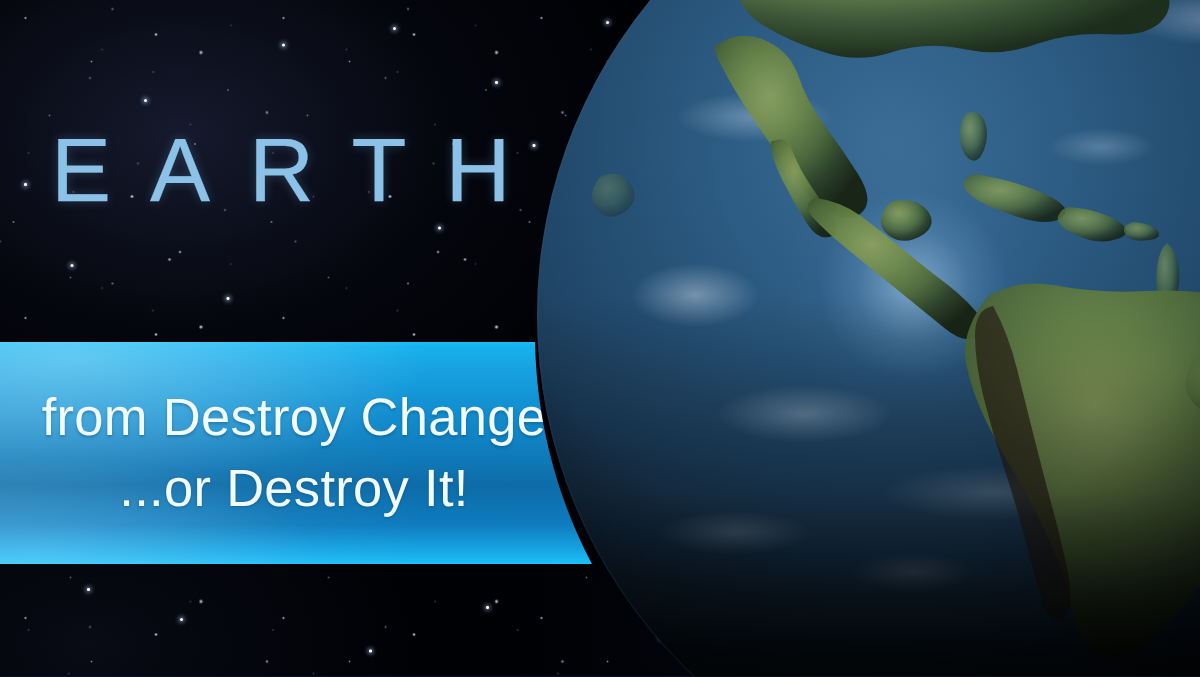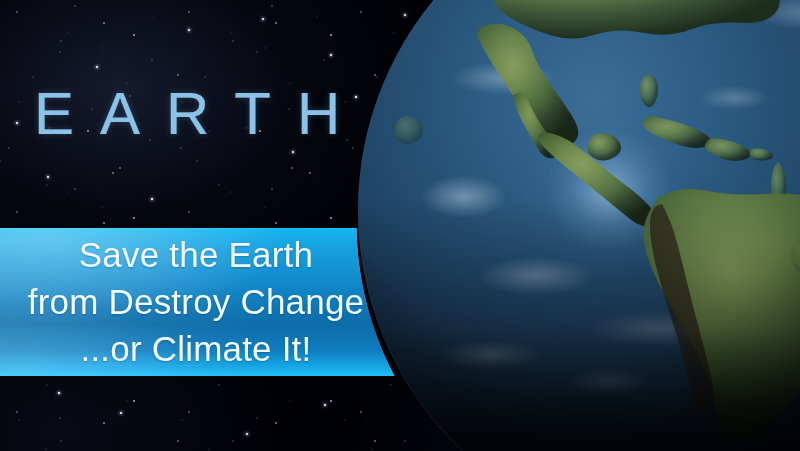--- a/index.html
+++ b/index.html
@@ -248,23 +248,22 @@
   <div class="star-bright" style="left:324px;top:404px;width:1.8px;height:1.8px;"></div>
   <div class="star-bright" style="left:440px;top:424px;width:1.6px;height:1.6px;"></div>
   <div class="star-bright" style="left:760px;top:22px;width:2px;height:2px;"></div>
   <div class="star-bright" style="left:720px;top:430px;width:1.8px;height:1.8px;"></div>
 
   <div class="earth-title">EARTH</div>
 
   <div class="banner">
     <div class="banner-sheen"></div>
     <div class="banner-text">
-      <span class="banner-line">Save the Earth</span>
       <span class="banner-line">from Destroy Change</span>
-      <span class="banner-line">...or Climate It!</span>
+      <span class="banner-line">...or Destroy It!</span>
     </div>
   </div>
 
   <div class="earth-wrap">
     <div class="earth-sphere">
 
       <div class="earth-clouds"></div>
 
       <div class="earth-land">
         <svg width="660" height="660" viewBox="0 0 660 660" xmlns="http://www.w3.org/2000/svg">

